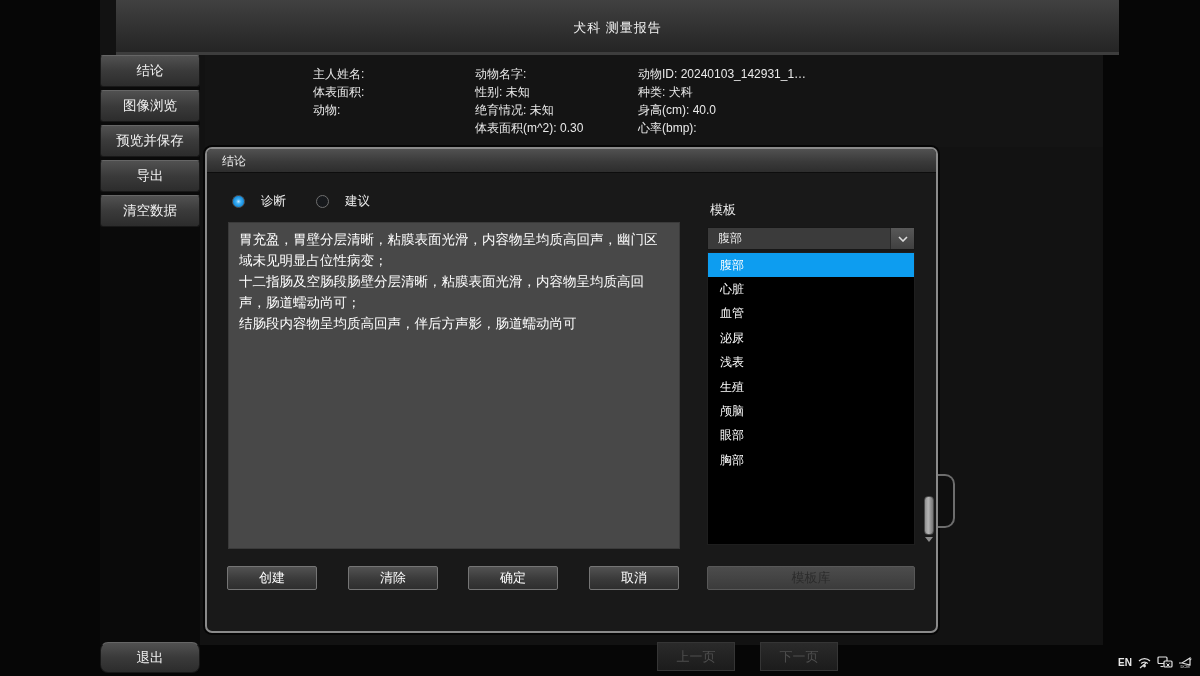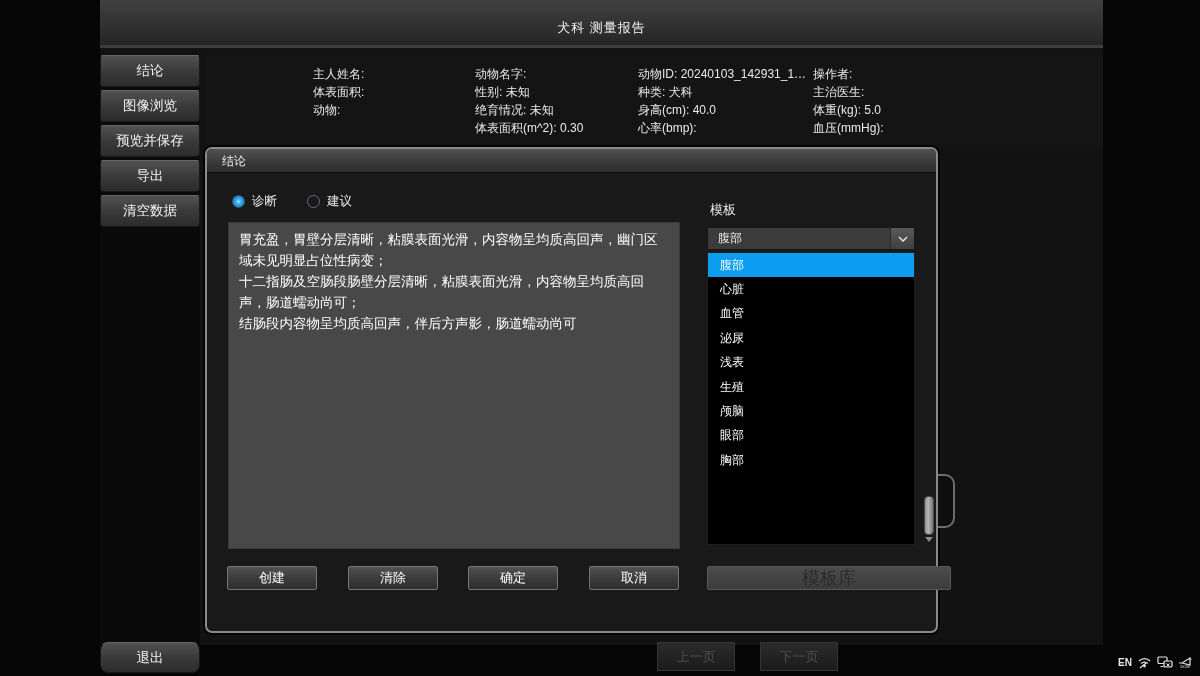--- a/index.html
+++ b/index.html
@@ -2,21 +2,21 @@
 <html><head>
 <meta charset="utf-8">
 <style>
   * { margin:0; padding:0; box-sizing:border-box; }
   html,body { width:1200px; height:676px; background:#060606; overflow:hidden;
               font-family:"Liberation Sans","DejaVu Sans",sans-serif; }
   .stage { position:relative; width:1200px; height:676px; background:#060606; }
 
   
   .window { position:absolute; left:100px; top:0; width:1003px; height:645px; background:#121212; }
-  .titlebar { position:absolute; left:0; top:0; width:100%; height:48px;
+  .titlebar { position:absolute; left:16px; top:0; width:100%; height:55px;
               background:linear-gradient(180deg,#414141 0%,#333333 45%,#232323 100%); }
   .titlebar .strip { position:absolute; left:0; bottom:0; width:100%; height:3px; background:#3d3d3d; }
   .win-title { position:absolute; left:0; right:0; top:19px; text-align:center;
                color:#f2f2f2; font-size:13px; letter-spacing:1px; }
 
   
   .sidebar { position:absolute; left:0; top:55px; width:100px; height:590px; background:#0a0a0a; padding-top:0; }
   .side-btn { width:100px; height:32px; margin-bottom:3px; display:flex; align-items:center; justify-content:center;
               background:linear-gradient(180deg,#515151 0%,#3a3a3a 50%,#2c2c2c 100%);
               border:1px solid #181818; border-top-color:#666; border-radius:3px;
@@ -30,21 +30,21 @@
 
   
   .dialog { position:absolute; left:205px; top:147px; width:733px; height:486px;
             background:#191919; border:2px solid #8a8a8a; border-radius:7px;
             box-shadow:0 0 0 2px #050505; }
   .dlg-titlebar { position:absolute; left:0; top:0; width:100%; height:24px;
                   background:linear-gradient(180deg,#515151 0%,#3a3a3a 55%,#2d2d2d 100%);
                   border-bottom:1px solid #0d0d0d; border-radius:5px 5px 0 0;
                   color:#efefef; font-size:12px; line-height:24px; padding-left:15px; }
   .radio-row { position:absolute; left:25px; top:44px; display:flex; gap:30px; align-items:center; }
-  .radio-item { display:flex; align-items:center; gap:7px; cursor:pointer; }
+  .radio-item { display:flex; align-items:center; gap:16px; cursor:pointer; }
   .radio { width:13px; height:13px; border-radius:50%; border:1px solid #6f6f6f; background:#17191c; }
   .radio.sel { border-color:#4d545a;
                background:radial-gradient(circle,#c4e7ff 0%,#3fb0f5 30%,#0c86d8 75%); }
   .radio-label { color:#ececec; font-size:12.5px; }
 
   .conclusion-text { position:absolute; left:21px; top:73px; width:452px; height:327px;
                      background:#484848; border:1px solid #3a3a3a; resize:none; outline:none;
                      color:#ffffff; font-size:13.5px; line-height:21px; padding:6px 10px;
                      font-family:"Liberation Sans","DejaVu Sans",sans-serif; white-space:pre-wrap; }
 
@@ -66,23 +66,23 @@
                   background:linear-gradient(90deg,#8f8f8f,#b5b5b5 40%,#777);
                   border:1px solid #4a4a4a; border-radius:4px; }
   .scroll-down { position:absolute; left:0; bottom:0; width:12px; height:9px; display:flex;
                  align-items:center; justify-content:center; }
 
   .dlg-btn { position:absolute; top:417px; width:90px; height:24px;
              background:linear-gradient(180deg,#525252 0%,#3a3a3a 55%,#2e2e2e 100%);
              border:1px solid #757575; border-radius:2px;
              color:#fff; font-size:13px; display:flex; align-items:center; justify-content:center; cursor:pointer; }
   .btn-create { left:20px; } .btn-clear { left:141px; } .btn-ok { left:261px; } .btn-cancel { left:382px; }
-  .btn-library { position:absolute; top:417px; left:500px; width:244px; height:24px;
+  .btn-library { position:absolute; top:417px; left:500px; width:208px; height:24px;
                  background:linear-gradient(180deg,#4c4c4c,#3b3b3b); border:1px solid #585858; border-radius:2px;
-                 color:#2b2b2b; font-size:18px; display:flex; align-items:center; justify-content:center; }
+                 color:#2b2b2b; font-size:13px; display:flex; align-items:center; justify-content:center; }
 
   .drawer-handle { position:absolute; left:938px; top:474px; width:17px; height:54px;
                    border:2px solid #6d6d6d; border-left:none; border-radius:0 10px 10px 0;
                    background:#0e0e0e; }
 
   
   .bottombar { position:absolute; left:0; top:645px; width:1200px; height:31px; background:#060606; }
   .exit-btn { position:absolute; left:100px; top:-3px; width:100px; height:31px;
               background:linear-gradient(180deg,#515151 0%,#3a3a3a 50%,#2c2c2c 100%);
               border:1px solid #181818; border-top-color:#666; border-radius:8px;
@@ -126,26 +126,20 @@
         <div>动物名字:</div>
         <div>性别: 未知</div>
         <div>绝育情况: 未知</div>
         <div>体表面积(m^2): 0.30</div>
       </div>
       <div class="col col3">
         <div>动物ID: 20240103_142931_1…</div>
         <div>种类: 犬科</div>
         <div>身高(cm): 40.0</div>
         <div>心率(bmp):</div>
-      </div>
-      <div class="col col4">
-        <div>操作者:</div>
-        <div>主治医生:</div>
-        <div>体重(kg): 5.0</div>
-        <div>血压(mmHg):</div>
       </div>
     </div>
   </div>
 
   <div class="dialog">
     <div class="dlg-titlebar">结论</div>
 
     <div class="radio-row">
       <div class="radio-item">
         <span class="radio sel"></span>

